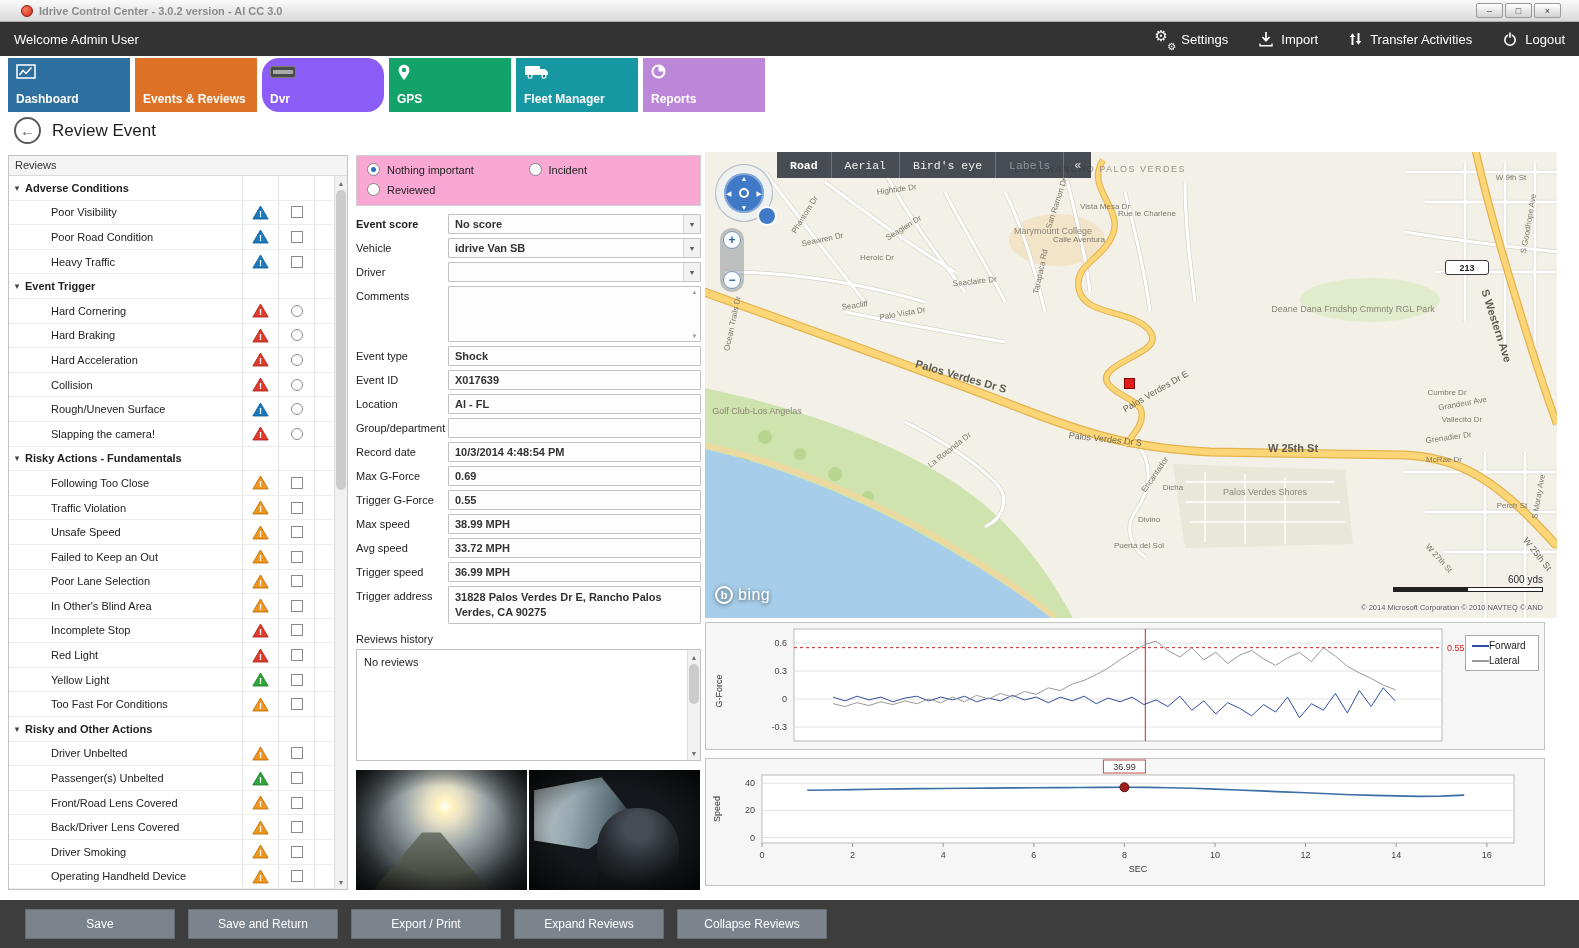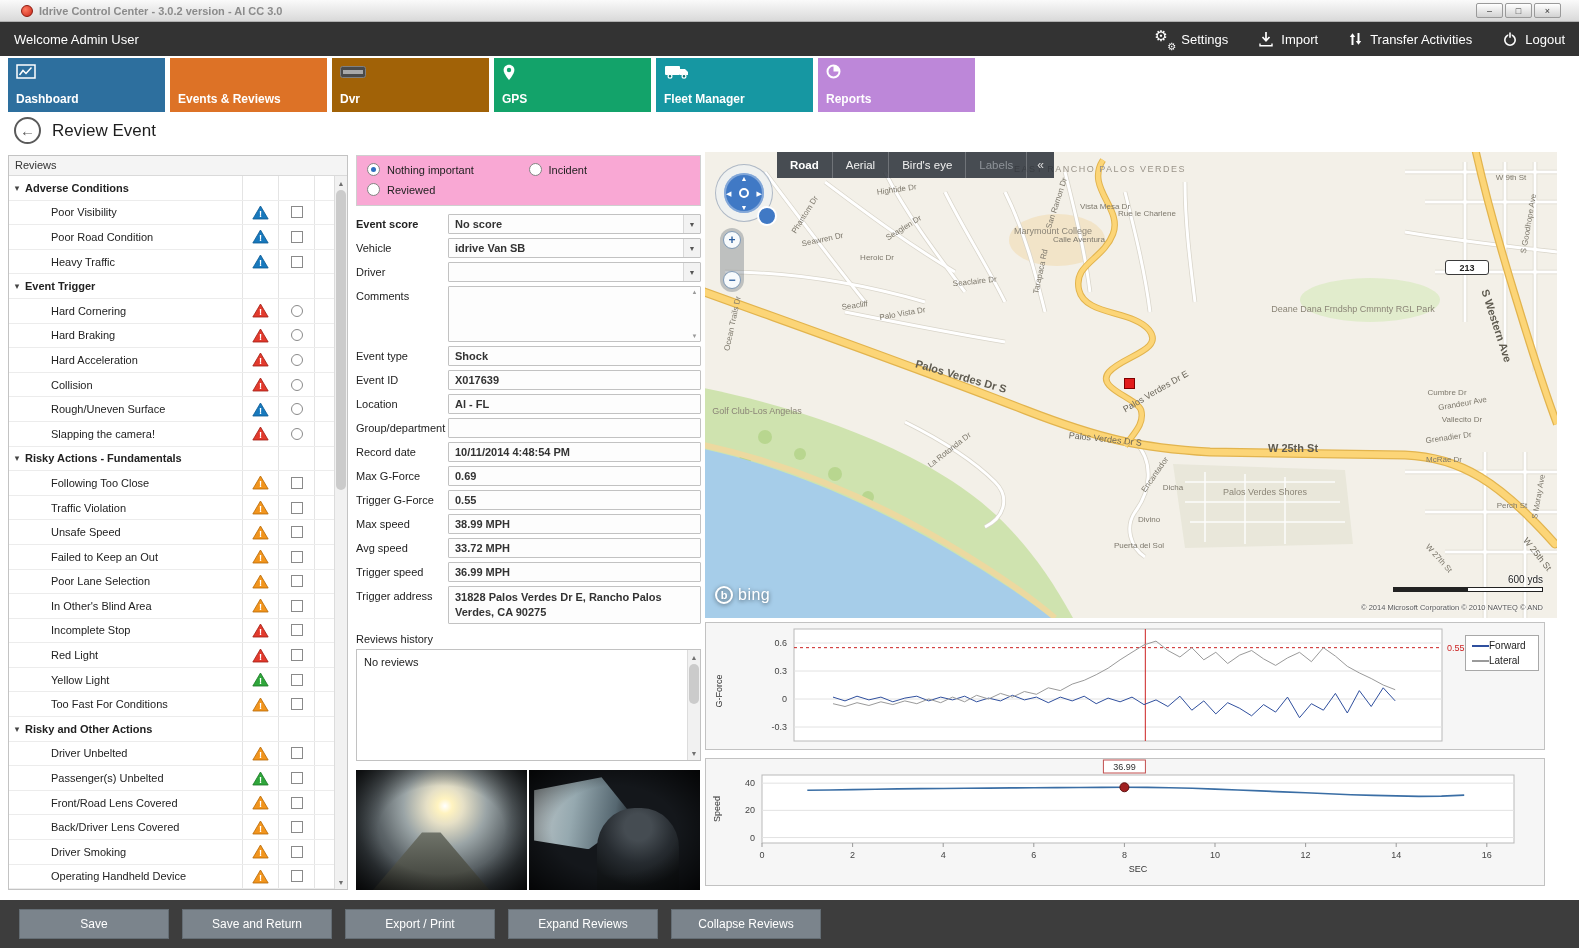--- a/index.html
+++ b/index.html
@@ -24,21 +24,21 @@
     display:flex; align-items:center; padding:0 14px; color:#fff; }
   .welcome { font-size:13px; }
   .topbar-actions { margin-left:auto; display:flex; gap:30px; align-items:center; }
   .topbar-action { display:flex; align-items:center; gap:7px; font-size:13px; cursor:pointer; }
   .gear-wrap { position:relative; width:20px; height:18px; }
   .gear-main { position:absolute; left:0; top:-3px; font-size:15px; color:#fff; }
   .gear-small { position:absolute; right:-2px; bottom:-4px; font-size:10px; color:#fff; }
 
   
   .tabstrip { position:absolute; top:58px; left:8px; display:flex; gap:5px; }
-  .tab { width:157px; height:54px; position:relative; color:#fff; cursor:pointer; }
+  .tab { width:122px; height:54px; position:relative; color:#fff; cursor:pointer; }
   .tab-label { position:absolute; left:8px; bottom:6px; font-size:12px; font-weight:bold; white-space:nowrap; }
   .tab-icon { position:absolute; left:8px; top:6px; }
 
   
   .page-head { position:absolute; top:117px; left:14px; display:flex; align-items:center; gap:11px; }
   .back-btn { width:27px; height:27px; border:2px solid #5a5a5a; border-radius:50%;
     display:flex; align-items:center; justify-content:center; color:#5a5a5a; font-size:15px; cursor:pointer;
     background:#fff; }
   .page-title { font-size:17px; color:#1e1e1e; }
 
@@ -110,21 +110,21 @@
     background:radial-gradient(circle at 50% 22%, #454c52 0 17%, #262b30 45%, #121517 75%);
     border-radius:46% 46% 8% 8%; }
   .vignette { position:absolute; inset:0; background:radial-gradient(ellipse at center, rgba(0,0,0,0) 52%, rgba(0,0,0,.8) 100%); }
 
   
   .map-panel { position:absolute; left:705px; top:152px; width:852px; height:466px; overflow:hidden; background:#f3f0e8; }
   .map-svg { position:absolute; inset:0; }
   .map-toolbar { position:absolute; left:72px; top:0; height:26px; display:flex; align-items:stretch;
     background:rgba(38,44,52,.84); color:#f0f0f0; }
   .vm-item { display:flex; align-items:center; padding:0 13px; font-size:11.5px; cursor:pointer;
-    border-left:1px solid rgba(255,255,255,.22); }
+    border-left:1px solid rgba(255,255,255,.22);font-family:Liberation Mono, monospace; }
   .vm-item:first-child { border-left:none; }
   .vm-item.active { font-weight:bold; color:#fff; }
   .vm-item.disabled { color:#8e9399; }
   .vm-collapse { display:flex; align-items:center; padding:0 10px; font-size:12px; color:#ddd;
     border-left:1px solid rgba(255,255,255,.22); cursor:pointer; }
   .compass { position:absolute; left:10px; top:12px; width:58px; height:58px; border-radius:50%;
     background:rgba(235,242,248,.5); border:1px solid rgba(110,130,155,.5); cursor:pointer; }
   .compass-inner { position:absolute; inset:8px; border-radius:50%; background:#4079c5;
     box-shadow:inset 0 0 0 2px rgba(255,255,255,.35); }
   .c-arrow { position:absolute; color:#fff; font-size:7px; line-height:1; }
@@ -175,21 +175,21 @@
     border:1px solid #a8a8a8; padding:4px 6px; display:flex; flex-direction:column; gap:4px; }
   .lg-item { display:flex; align-items:center; font-size:10px; color:#222; }
   .lg-line { width:17px; height:2px; display:inline-block; }
   text.ax { font-size:9px; fill:#444; font-family:"Liberation Sans",sans-serif; }
   text.ax-label { font-size:9px; fill:#333; font-family:"Liberation Sans",sans-serif; }
   text.thr { font-size:9px; fill:#cc2222; font-family:"Liberation Sans",sans-serif; }
   text.tip { font-size:9px; fill:#333; font-family:"Liberation Sans",sans-serif; }
 
   
   .footer { position:absolute; left:0; right:0; bottom:0; height:48px; background:#3d3d3d;
-    display:flex; align-items:center; gap:13px; padding-left:19px; }
+    display:flex; align-items:center; gap:13px; padding-left:25px; }
   .footer-btn { width:150px; height:30px; background:#7b848c; border:1px solid #646d74; color:#fff;
     font-size:12px; display:flex; align-items:center; justify-content:center; cursor:pointer;
     font-family:"Liberation Sans",sans-serif; }
 </style>
 </head>
 <body>
 
 <div class="window">
 
   <div class="titlebar">
@@ -244,21 +244,21 @@
         <span class="tab-icon"><svg width="20" height="15" viewBox="0 0 20 15">
             <rect x="1" y="1" width="18" height="13" fill="none" stroke="#fff" stroke-width="1.5"></rect>
             <path d="M3.5 11l3.5-4.5 3 3 5.5-6" stroke="#fff" stroke-width="1.5" fill="none"></path>
           </svg></span>
         <span class="tab-label">Dashboard</span>
       </div>
       <div class="tab active" style="background: rgb(221, 114, 38);">
         <span class="tab-icon"></span>
         <span class="tab-label">Events &amp; Reviews</span>
       </div>
-      <div class="tab" style="background: #a16207;">
+      <div class="tab" style="background: #8b5cf6; border-radius: 17px;">
         <span class="tab-icon"><svg width="26" height="12" viewBox="0 0 26 12">
             <rect x="0.5" y="0.5" width="25" height="11" rx="2" fill="#4a4a4a" stroke="#808080"></rect>
             <rect x="3" y="4" width="20" height="4" fill="#a8a8a8"></rect>
           </svg></span>
         <span class="tab-label">Dvr</span>
       </div>
       <div class="tab" style="background: rgb(19, 163, 106);">
         <span class="tab-icon"><svg width="14" height="17" viewBox="0 0 14 17">
             <path d="M7 .8C3.9.8 1.6 3.2 1.6 6.1 1.6 9.8 7 16.2 7 16.2S12.4 9.8 12.4 6.1C12.4 3.2 10.1.8 7 .8z" fill="#fff"></path>
             <circle cx="7" cy="6" r="2.2" fill="#13a36a"></circle>
@@ -747,21 +747,21 @@
         </div>
         <div class="frow">
           <span class="flabel">Group/department</span>
           <div class="fctl">
             <div class="textbox"></div>
           </div>
         </div>
         <div class="frow">
           <span class="flabel">Record date</span>
           <div class="fctl">
-            <div class="textbox">10/11/2014 4:48:54 PM</div>
+            <div class="textbox">10/3/2014 4:48:54 PM</div>
           </div>
         </div>
         <div class="frow">
           <span class="flabel">Max G-Force</span>
           <div class="fctl">
             <div class="textbox">0.69</div>
           </div>
         </div>
         <div class="frow">
           <span class="flabel">Trigger G-Force</span>

